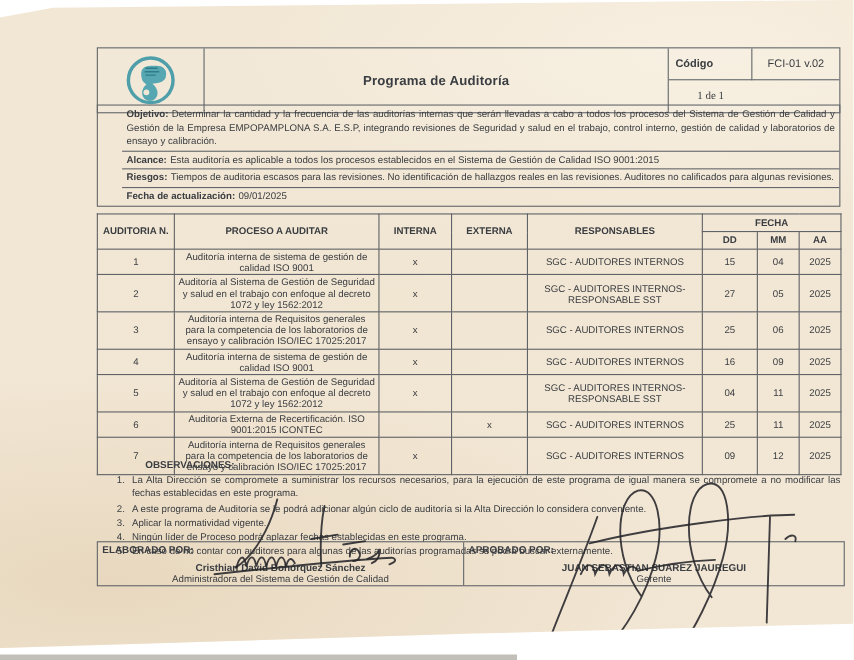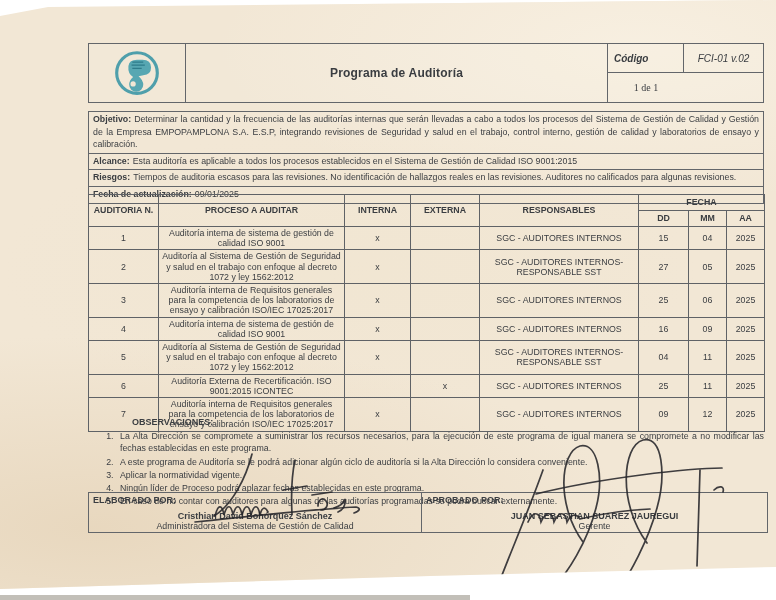--- a/index.html
+++ b/index.html
@@ -16,27 +16,27 @@
     clip-path:polygon(0 16px, 48px 7px, 776px 0, 776px 567px, 430px 576px, 0 589px);
     color:#3a3d41;
   }
   .abs{position:absolute;}
   
   .hdr{left:88px;top:43px;width:676px;height:60px;display:flex;border:1px solid #63666a;box-sizing:border-box;background:rgba(255,255,255,.06);}
   .hdr-logo{width:96px;border-right:1px solid #63666a;display:flex;align-items:center;justify-content:center;}
   .hdr-title{flex:1;display:flex;align-items:center;justify-content:center;font-weight:bold;font-size:12px;letter-spacing:.2px;}
   .hdr-meta{width:156px;border-left:1px solid #63666a;display:grid;grid-template-columns:76px 1fr;grid-template-rows:1fr 1fr;box-sizing:border-box;}
   .hdr-meta > div{display:flex;align-items:center;padding-left:6px;font-size:10px;box-sizing:border-box;}
-  .mcell-b{border-bottom:1px solid #63666a;font-style:italic;}
+  .mcell-b{border-bottom:1px solid #63666a;}
   .mcell-r{border-right:1px solid #63666a;}
   .mlabel{font-weight:bold;}
   .mval{justify-content:center;padding-left:0 !important;}
   .pagina-val{font-family:"Liberation Serif", serif;font-size:12px;}
   
-  .info{left:88px;top:111px;width:676px;border:1px solid #63666a;box-sizing:border-box;font-size:8.8px;line-height:12.6px;}
+  .info{left:88px;top:95px;width:676px;border:1px solid #63666a;box-sizing:border-box;font-size:8.8px;line-height:12.6px;padding-left:22px;}
   .info-row{padding:1px 4px 2px 4px;border-top:1px solid #63666a;text-align:justify;}
   .info-row:first-child{border-top:none;}
   .lbl{font-weight:bold;margin-right:3px;}
   
   .audit-table{position:absolute;left:88px;top:194px;width:676px;border-collapse:collapse;table-layout:fixed;font-size:8.8px;line-height:10.2px;}
   .audit-table th,.audit-table td{border:1px solid #5f6266;padding:1px 2px;text-align:center;vertical-align:middle;overflow:hidden;}
   .audit-table th{font-weight:bold;}
   #audit-rows tr:nth-child(1){height:23px;}
   #audit-rows tr:nth-child(2){height:32px;}
   #audit-rows tr:nth-child(3){height:32px;}

